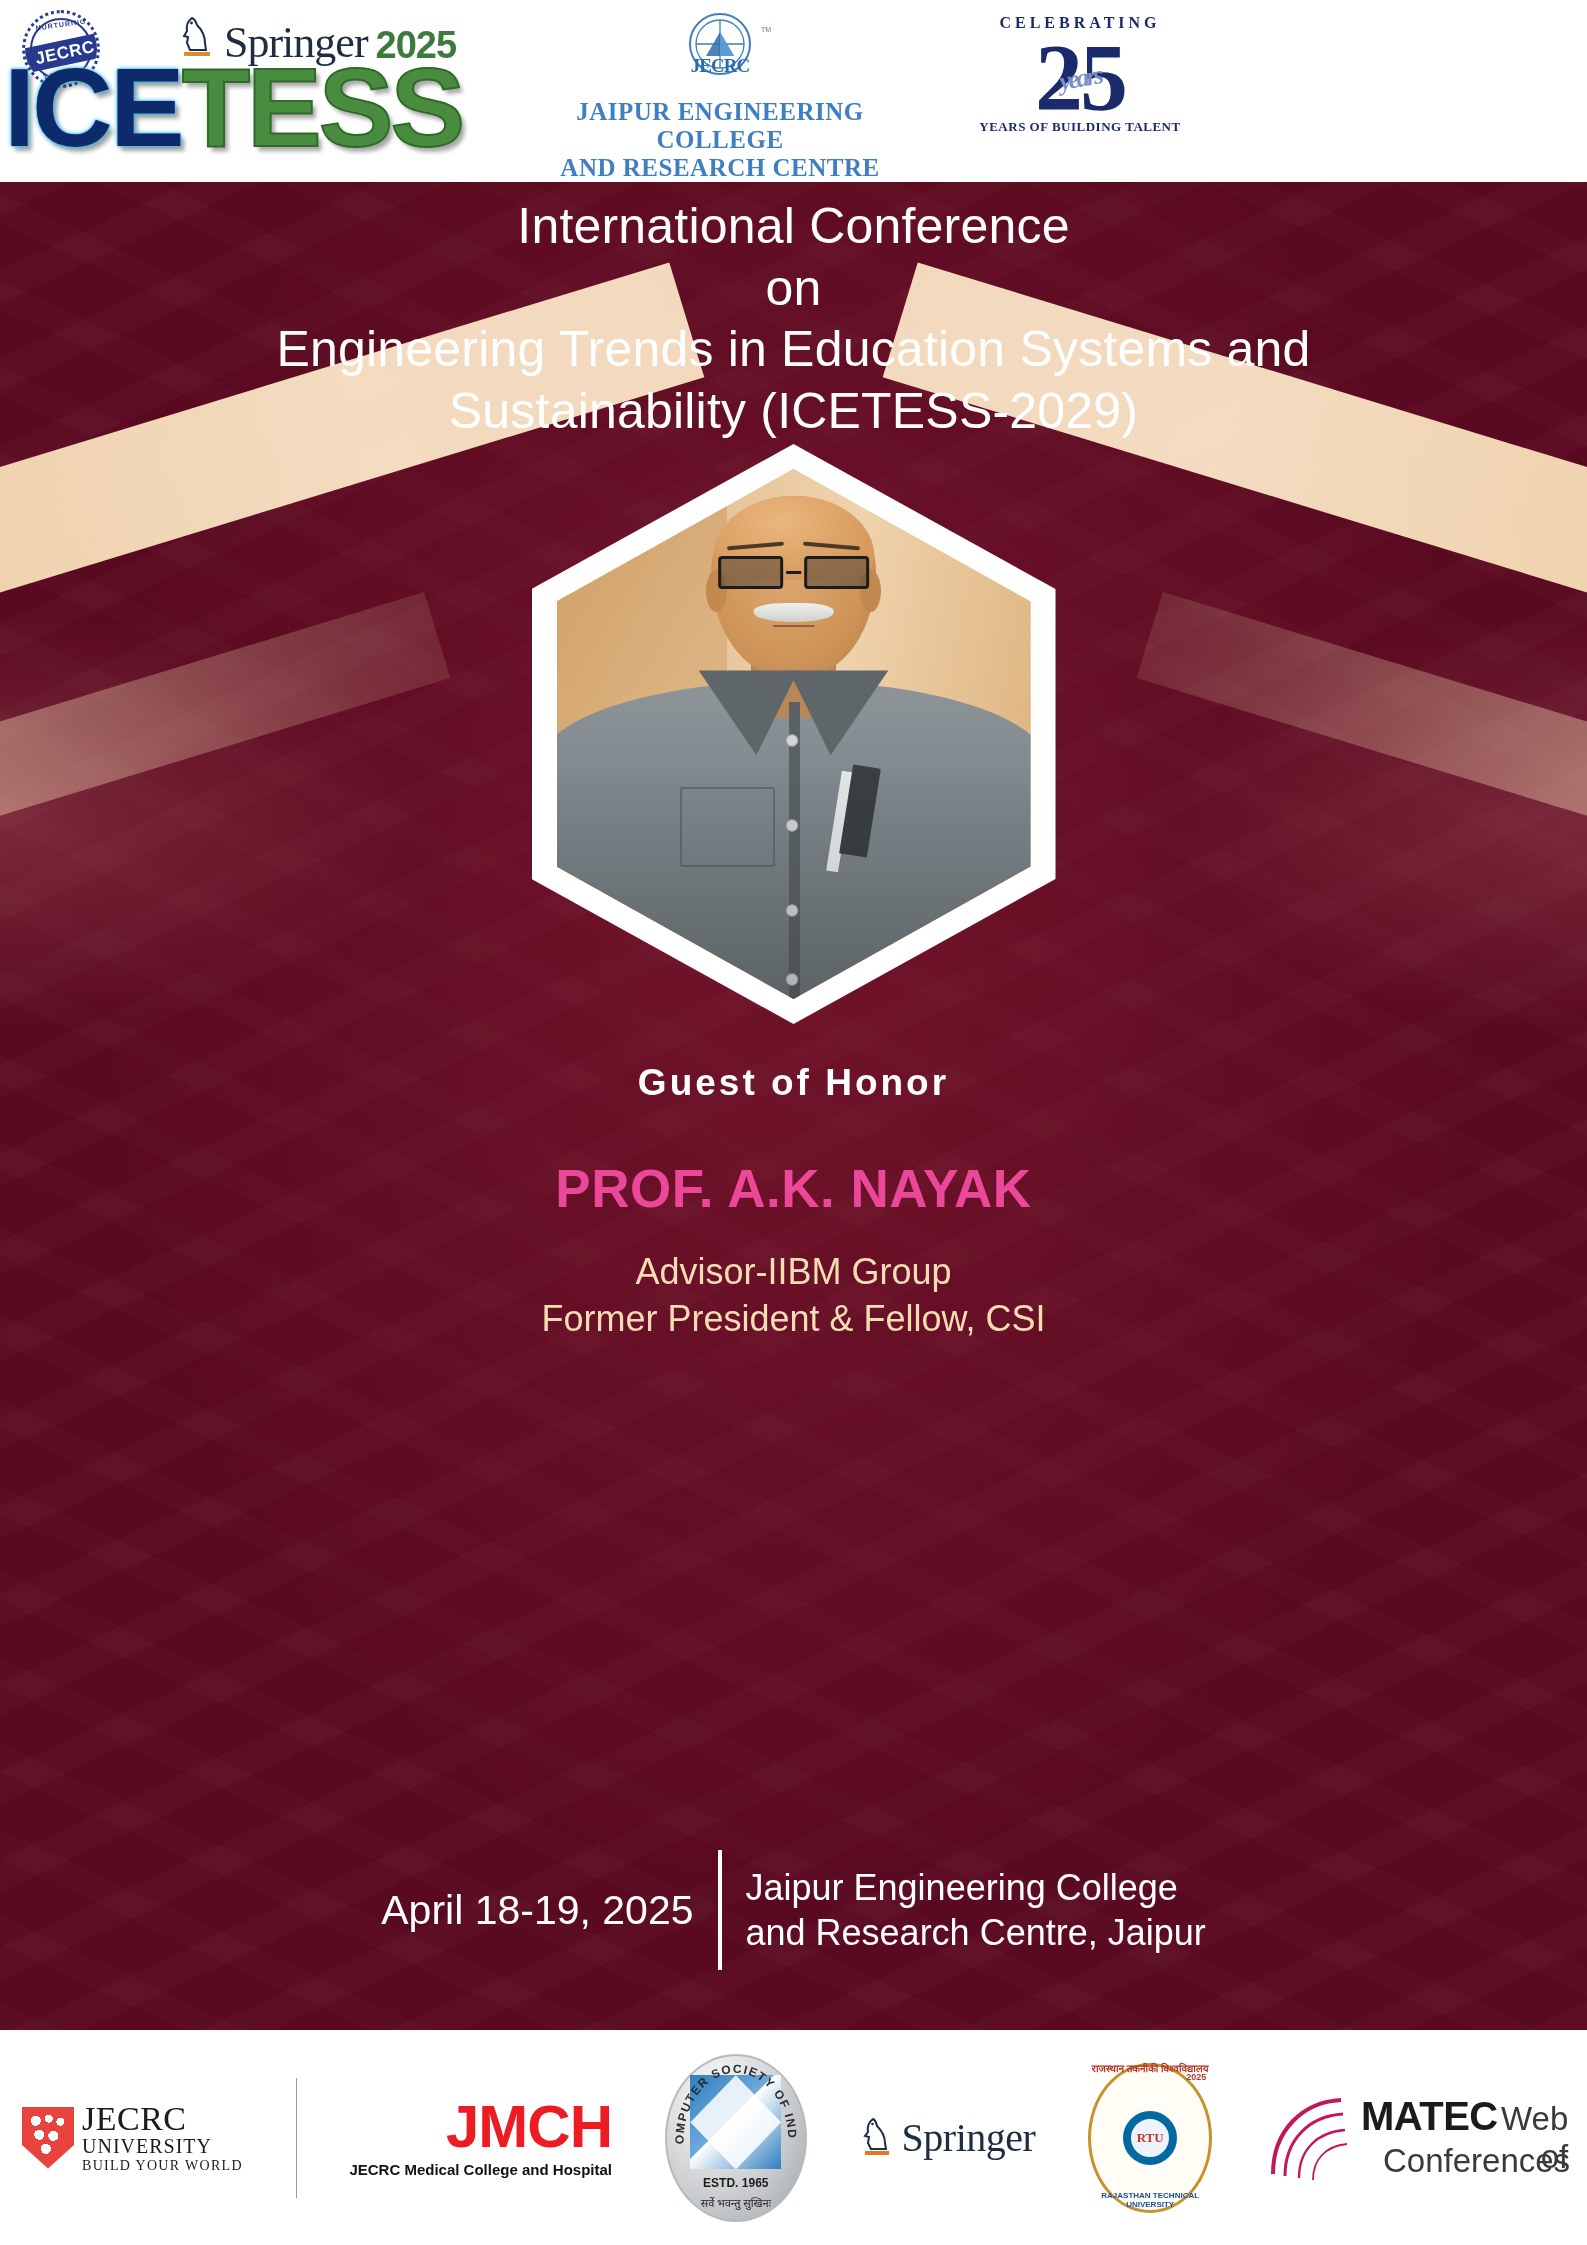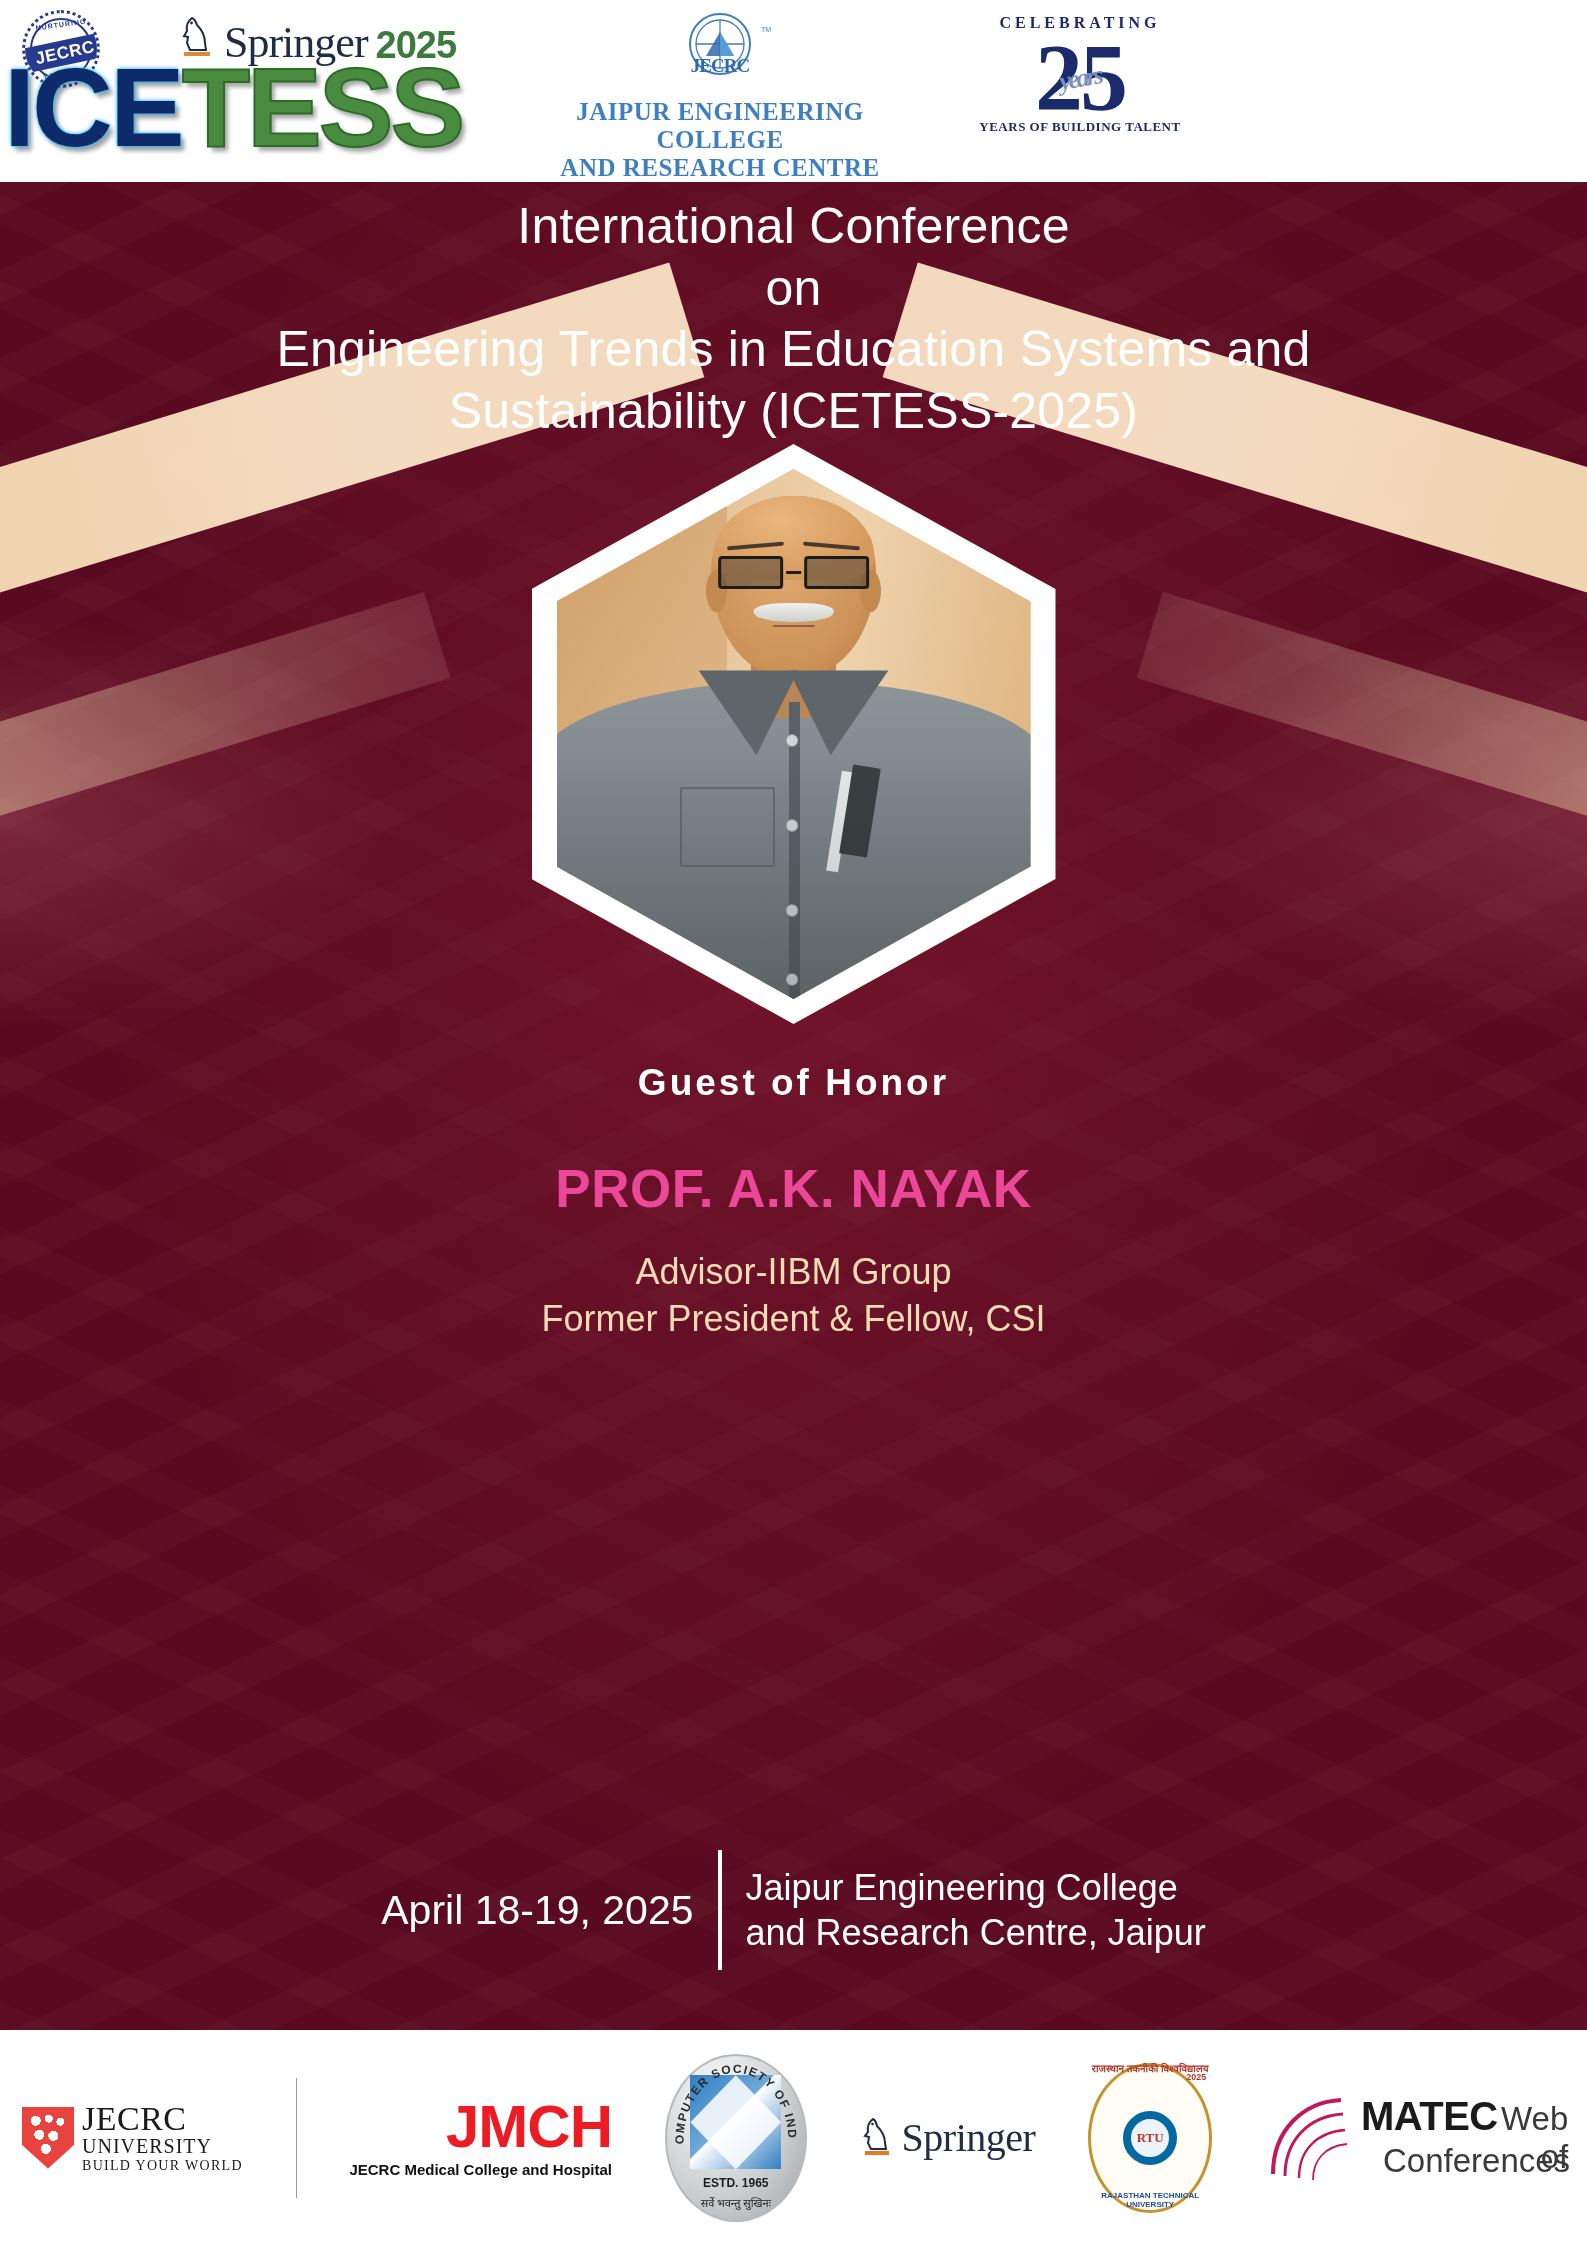--- a/index.html
+++ b/index.html
@@ -516,21 +516,21 @@
     <div class="glow-r"></div>
     <div class="ribbon-l"></div>
     <div class="ribbon-r"></div>
     <div class="ribbon-l2"></div>
     <div class="ribbon-r2"></div>
 
     <div class="title-wrap">
       <div class="t-line">International Conference</div>
       <div class="t-line">on</div>
       <div class="t-line">Engineering Trends in Education Systems and</div>
-      <div class="t-line">Sustainability (ICETESS-2025)</div>
+      <div class="t-line">Sustainability (ICETESS-2029)</div>
     </div>
 
     <div class="hex-outer">
       <div class="hex-inner">
         <div class="ph-bg"></div>
         <div class="ph-bg2"></div>
         <div class="ph-shoulders"></div>
         <div class="ph-neck"></div>
         <div class="ph-head"></div>
         <div class="ph-bald"></div>

